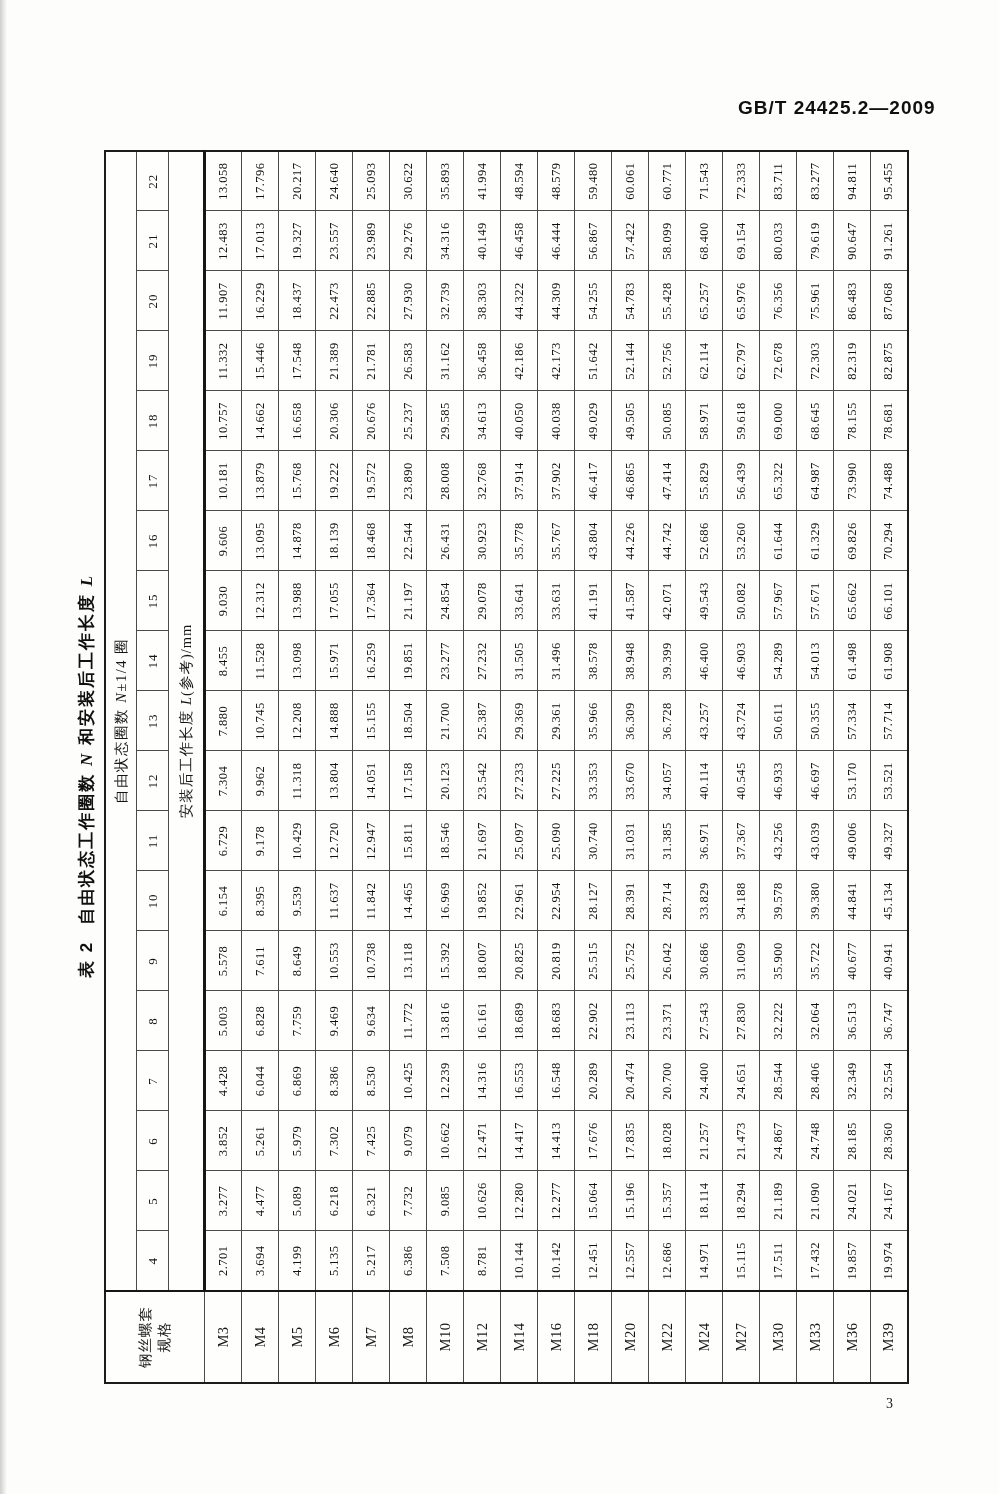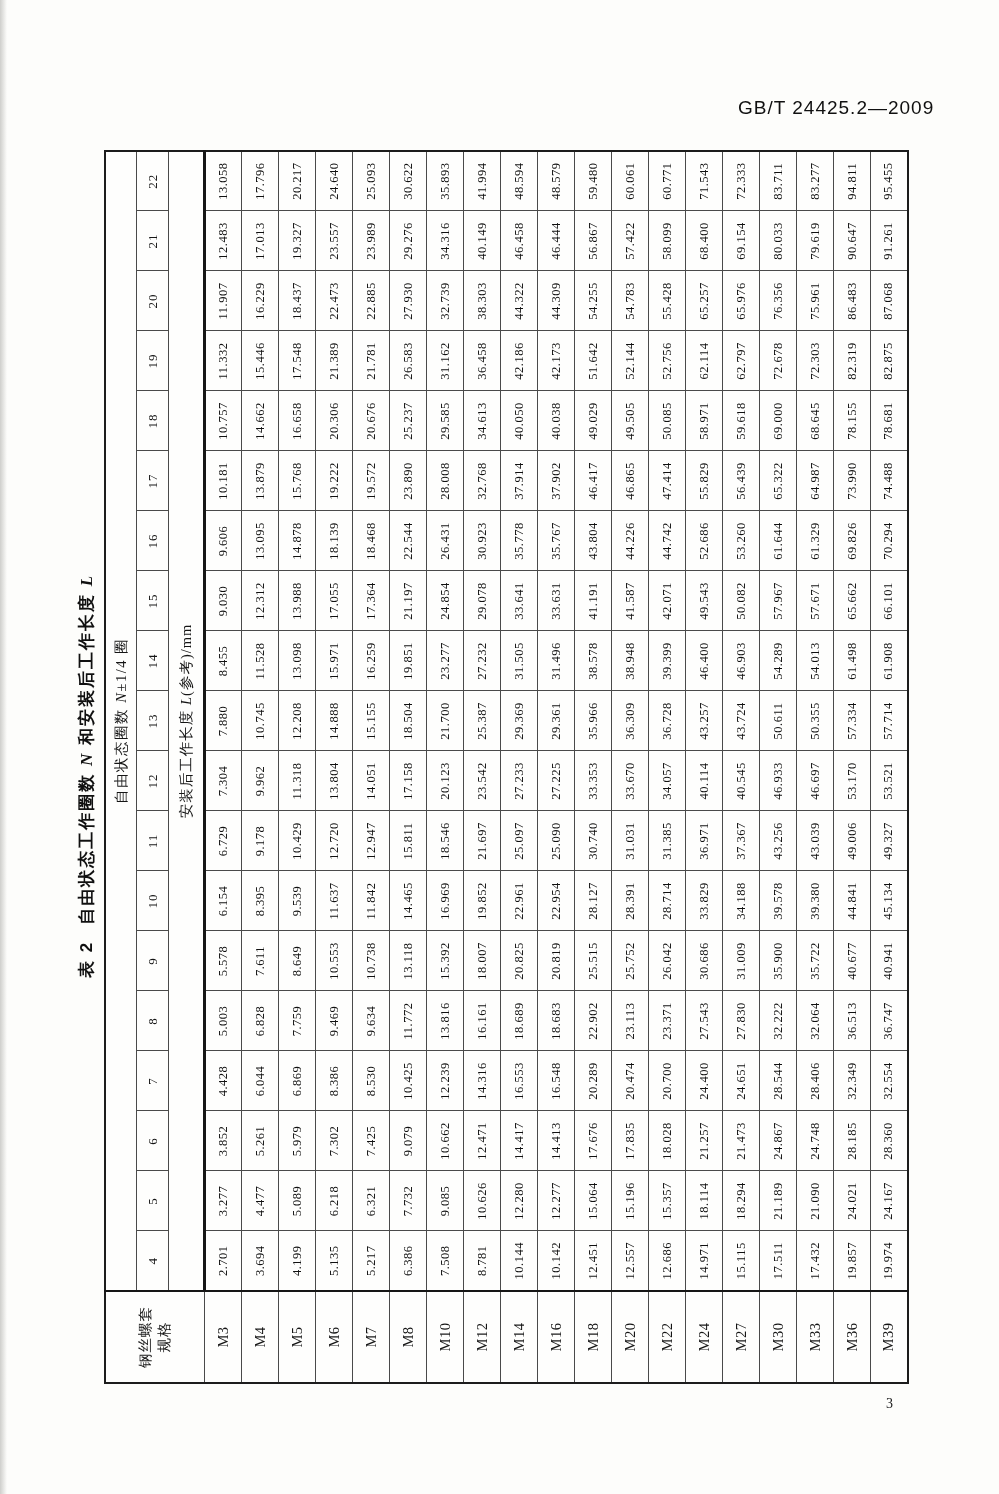--- a/index.html
+++ b/index.html
@@ -9,21 +9,21 @@
     font-family:"Liberation Serif", serif;
     color:#151515;
   }
   .scan-edge{
     position:absolute;left:0;top:0;width:7px;height:1494px;
     background:linear-gradient(90deg,#cfcfcc,rgba(255,255,255,0));
   }
   .doc-code{
     position:absolute;left:738px;top:97px;
     font-family:"Liberation Sans", sans-serif;
-    font-weight:normal;font-size:19px;letter-spacing:1px;color:#101010;
+    font-weight:bold;font-size:19px;letter-spacing:1px;color:#101010;
   }
   .page-num{
     position:absolute;left:886px;top:1396px;
     font-size:14px;color:#1a1a1a;
   }
   
   .title-wrap{position:absolute;left:72px;top:498px;width:30px;height:480px;}
   .title-rot{
     width:480px;height:30px;line-height:30px;
     transform:rotate(-90deg) translateX(-480px);transform-origin:0 0;

